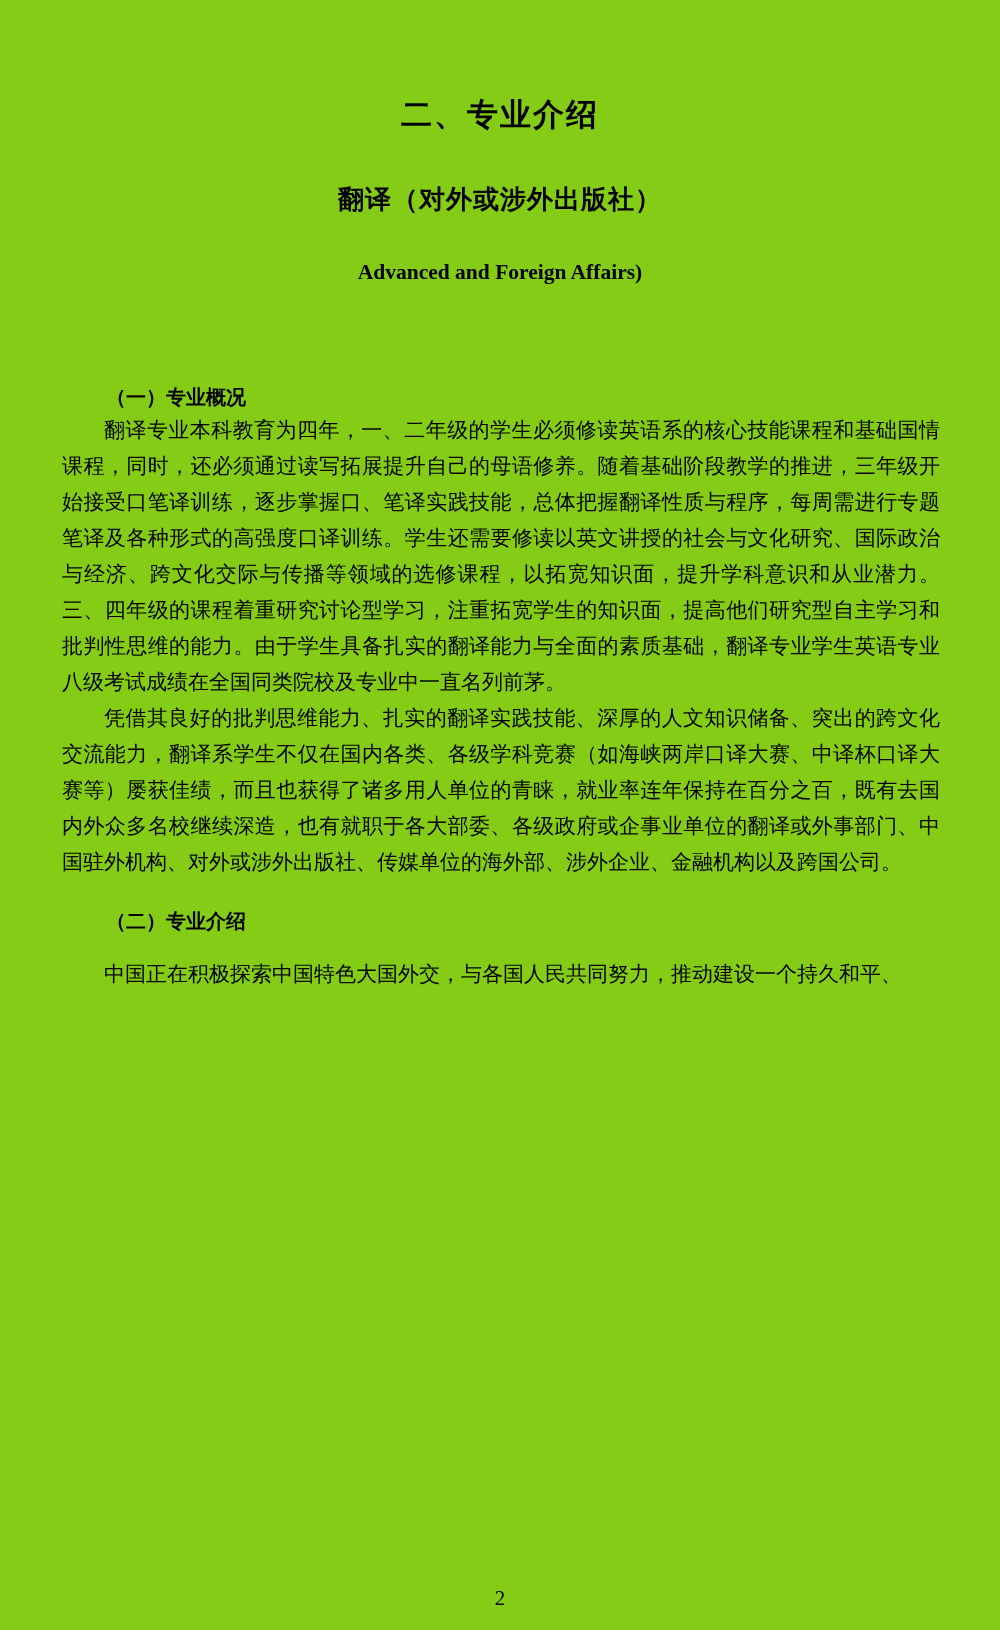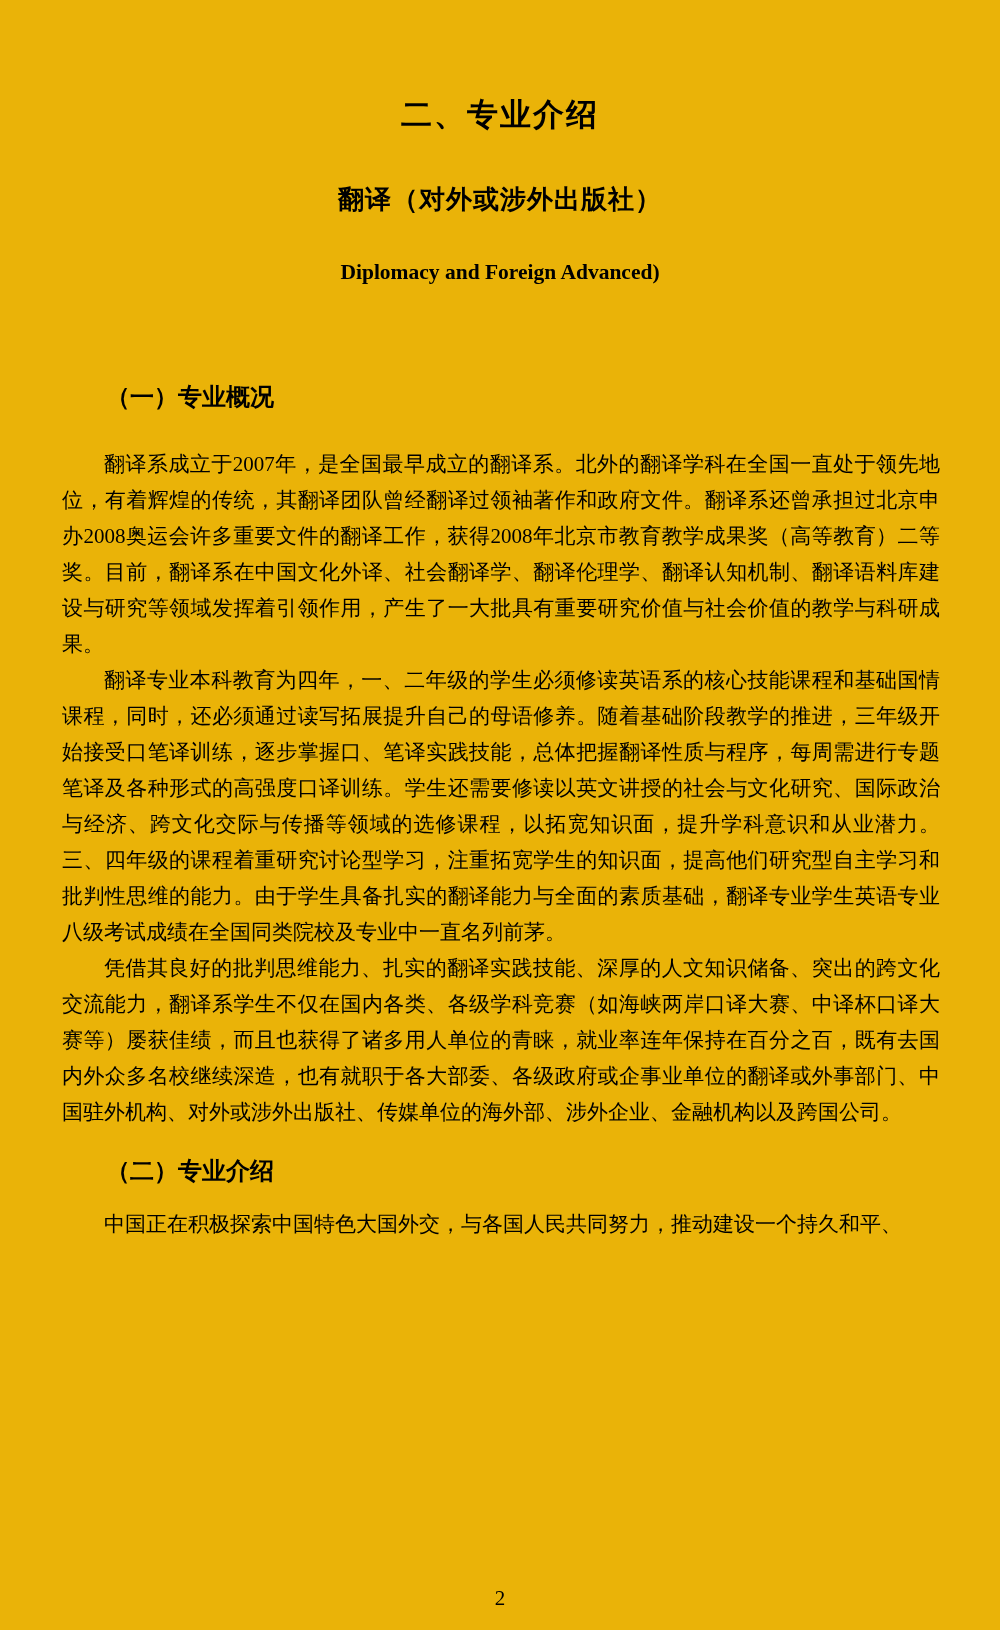--- a/index.html
+++ b/index.html
@@ -5,21 +5,21 @@
   html, body {
     margin: 0;
     padding: 0;
     background: #ffffff;
   }
   .page {
     position: relative;
     width: 1000px;
     height: 1630px;
     margin: 0 auto;
-    background: #eab308;
+    background: #84cc16;
     color: #000000;
     overflow: hidden;
     font-family: "Liberation Serif", "DejaVu Serif", serif;
   }
   .doc-title {
     padding-top: 74px;
     text-align: center;
     font-family: "Liberation Sans", "DejaVu Sans", sans-serif;
     font-weight: bold;
     font-size: 31px;
@@ -40,21 +40,21 @@
     text-align: center;
     font-family: "Liberation Serif", "DejaVu Serif", serif;
     font-weight: bold;
     font-size: 21.5px;
     line-height: 35px;
   }
   .section-heading {
     margin: 0 60px 0 106px;
     font-family: Liberation Sans, sans-serif;
     font-weight: bold;
-    font-size: 24px;
+    font-size: 20px;
     line-height: 30px;
   }
   .section-heading.first {
     margin-top: 92px;
   }
   .section-heading.second {
     margin-top: 26px;
   }
   .para {
     margin: 0 60px 0 62px;
@@ -81,26 +81,25 @@
 </head>
 <body>
 
 <div class="page">
 
   <h1 class="doc-title">二、专业介绍</h1>
 
   <h2 class="doc-subtitle">翻译（对外或涉外出版社）</h2>
 
   <div class="doc-subtitle-en">
-    <div>Diplomacy and Foreign Advanced)</div>
+    <div>Advanced and Foreign Affairs)</div>
   </div>
 
   <h3 class="section-heading first">（一）专业概况</h3>
 
-  <p class="para p1">翻译系成立于2007年，是全国最早成立的翻译系。北外的翻译学科在全国一直处于领先地位，有着辉煌的传统，其翻译团队曾经翻译过领袖著作和政府文件。翻译系还曾承担过北京申办2008奥运会许多重要文件的翻译工作，获得2008年北京市教育教学成果奖（高等教育）二等奖。目前，翻译系在中国文化外译、社会翻译学、翻译伦理学、翻译认知机制、翻译语料库建设与研究等领域发挥着引领作用，产生了一大批具有重要研究价值与社会价值的教学与科研成果。</p>
 
   <p class="para gap">翻译专业本科教育为四年，一、二年级的学生必须修读英语系的核心技能课程和基础国情课程，同时，还必须通过读写拓展提升自己的母语修养。随着基础阶段教学的推进，三年级开始接受口笔译训练，逐步掌握口、笔译实践技能，总体把握翻译性质与程序，每周需进行专题笔译及各种形式的高强度口译训练。学生还需要修读以英文讲授的社会与文化研究、国际政治与经济、跨文化交际与传播等领域的选修课程，以拓宽知识面，提升学科意识和从业潜力。三、四年级的课程着重研究讨论型学习，注重拓宽学生的知识面，提高他们研究型自主学习和批判性思维的能力。由于学生具备扎实的翻译能力与全面的素质基础，翻译专业学生英语专业八级考试成绩在全国同类院校及专业中一直名列前茅。</p>
 
 
   <p class="para gap">凭借其良好的批判思维能力、扎实的翻译实践技能、深厚的人文知识储备、突出的跨文化交流能力，翻译系学生不仅在国内各类、各级学科竞赛（如海峡两岸口译大赛、中译杯口译大赛等）屡获佳绩，而且也获得了诸多用人单位的青睐，就业率连年保持在百分之百，既有去国内外众多名校继续深造，也有就职于各大部委、各级政府或企事业单位的翻译或外事部门、中国驻外机构、对外或涉外出版社、传媒单位的海外部、涉外企业、金融机构以及跨国公司。</p>
 
   <h3 class="section-heading second">（二）专业介绍</h3>
 
   <p class="para last">中国正在积极探索中国特色大国外交，与各国人民共同努力，推动建设一个持久和平、</p>
 

